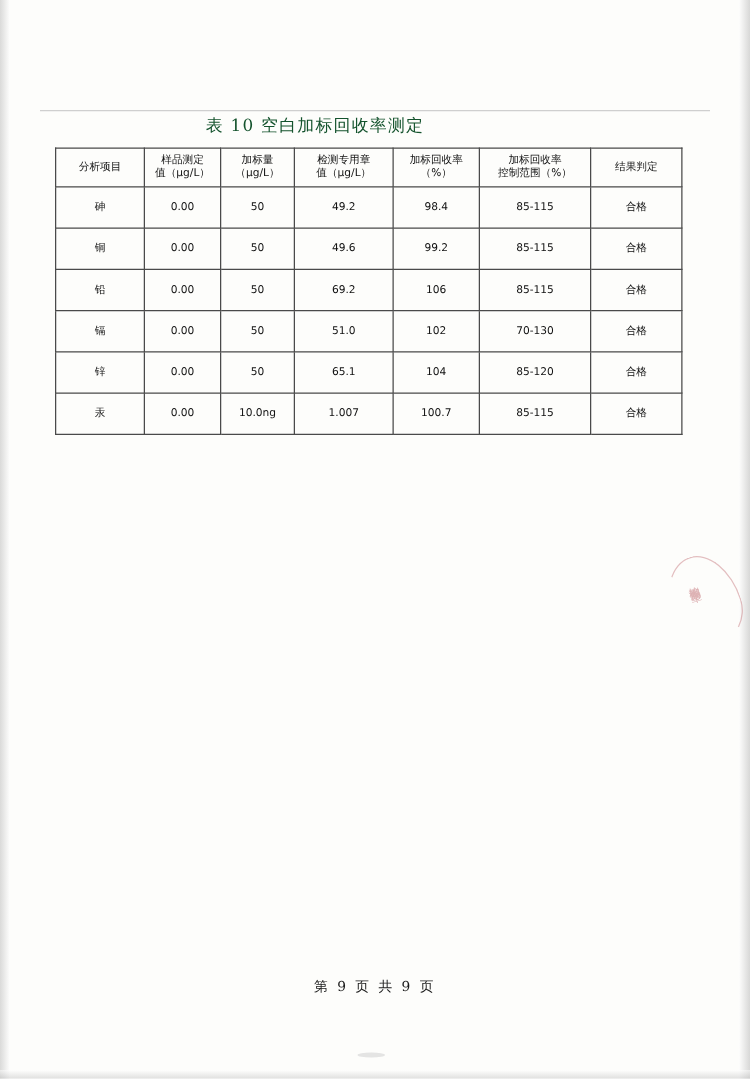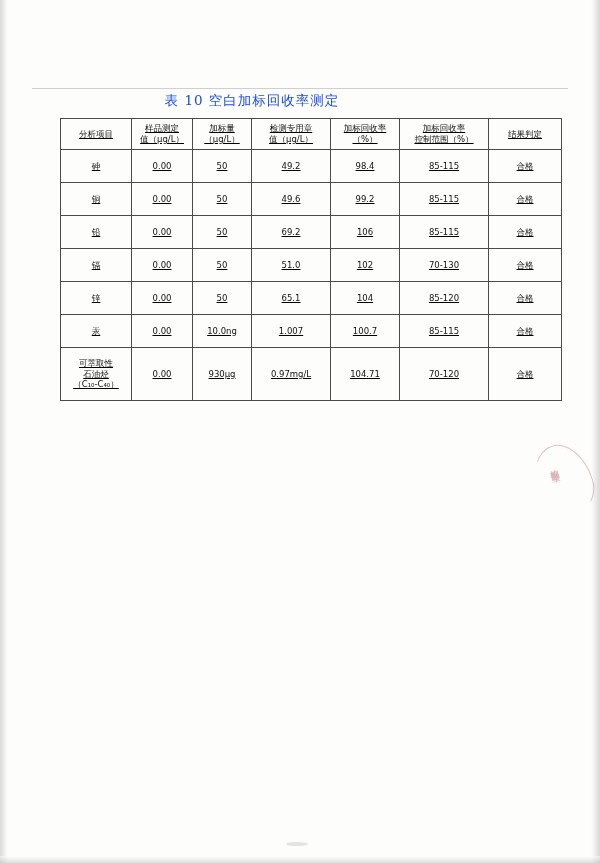--- a/index.html
+++ b/index.html
@@ -49,31 +49,30 @@
     background: #cfcfcf;
   }
   .table-title {
     position: absolute;
     left: 0;
     top: 92px;
     width: 504px;
     text-align: center;
     font-size: 13.5px;
     letter-spacing: 1px;
-    color: #1d4ed8;
+    color: #14532d;
     font-family: "DejaVu Serif", "Liberation Serif", serif;
   }
   table.data {
     position: absolute;
-    left: 60px;
+    left: 44px;
     top: 118px;
     width: 480px;
     border-collapse: collapse;
     table-layout: fixed;
-    text-decoration: underline;
   }
   table.data td, table.data th {
     border: 1px solid #4a4a4a;
     text-align: center;
     vertical-align: middle;
     font-size: 8.5px;
     color: #111111;
     font-family: "DejaVu Sans", "Liberation Sans", sans-serif;
     padding: 0 1px;
     line-height: 1.25;
@@ -235,36 +234,24 @@
       </tr>
       <tr>
         <td>汞</td>
         <td>0.00</td>
         <td>10.0ng</td>
         <td>1.007</td>
         <td>100.7</td>
         <td>85-115</td>
         <td>合格</td>
       </tr>
-      <tr class="tall">
-        <td>
-          <span class="hdr-line">可萃取性</span>
-          <span class="hdr-line">石油烃</span>
-          <span class="hdr-line">（C₁₀-C₄₀）</span>
-        </td>
-        <td>0.00</td>
-        <td>930μg</td>
-        <td>0.97mg/L</td>
-        <td>104.71</td>
-        <td>70-120</td>
-        <td>合格</td>
-      </tr>
     </tbody>
   </table>
 
   <div class="seal">
     <div class="arc"></div>
     <div class="seal-text">检测专用章</div>
   </div>
 
   <div class="smudge"></div>
 
+  <div class="footer">第 9 页 共 9 页</div>
 </div>
 
 </body></html>

